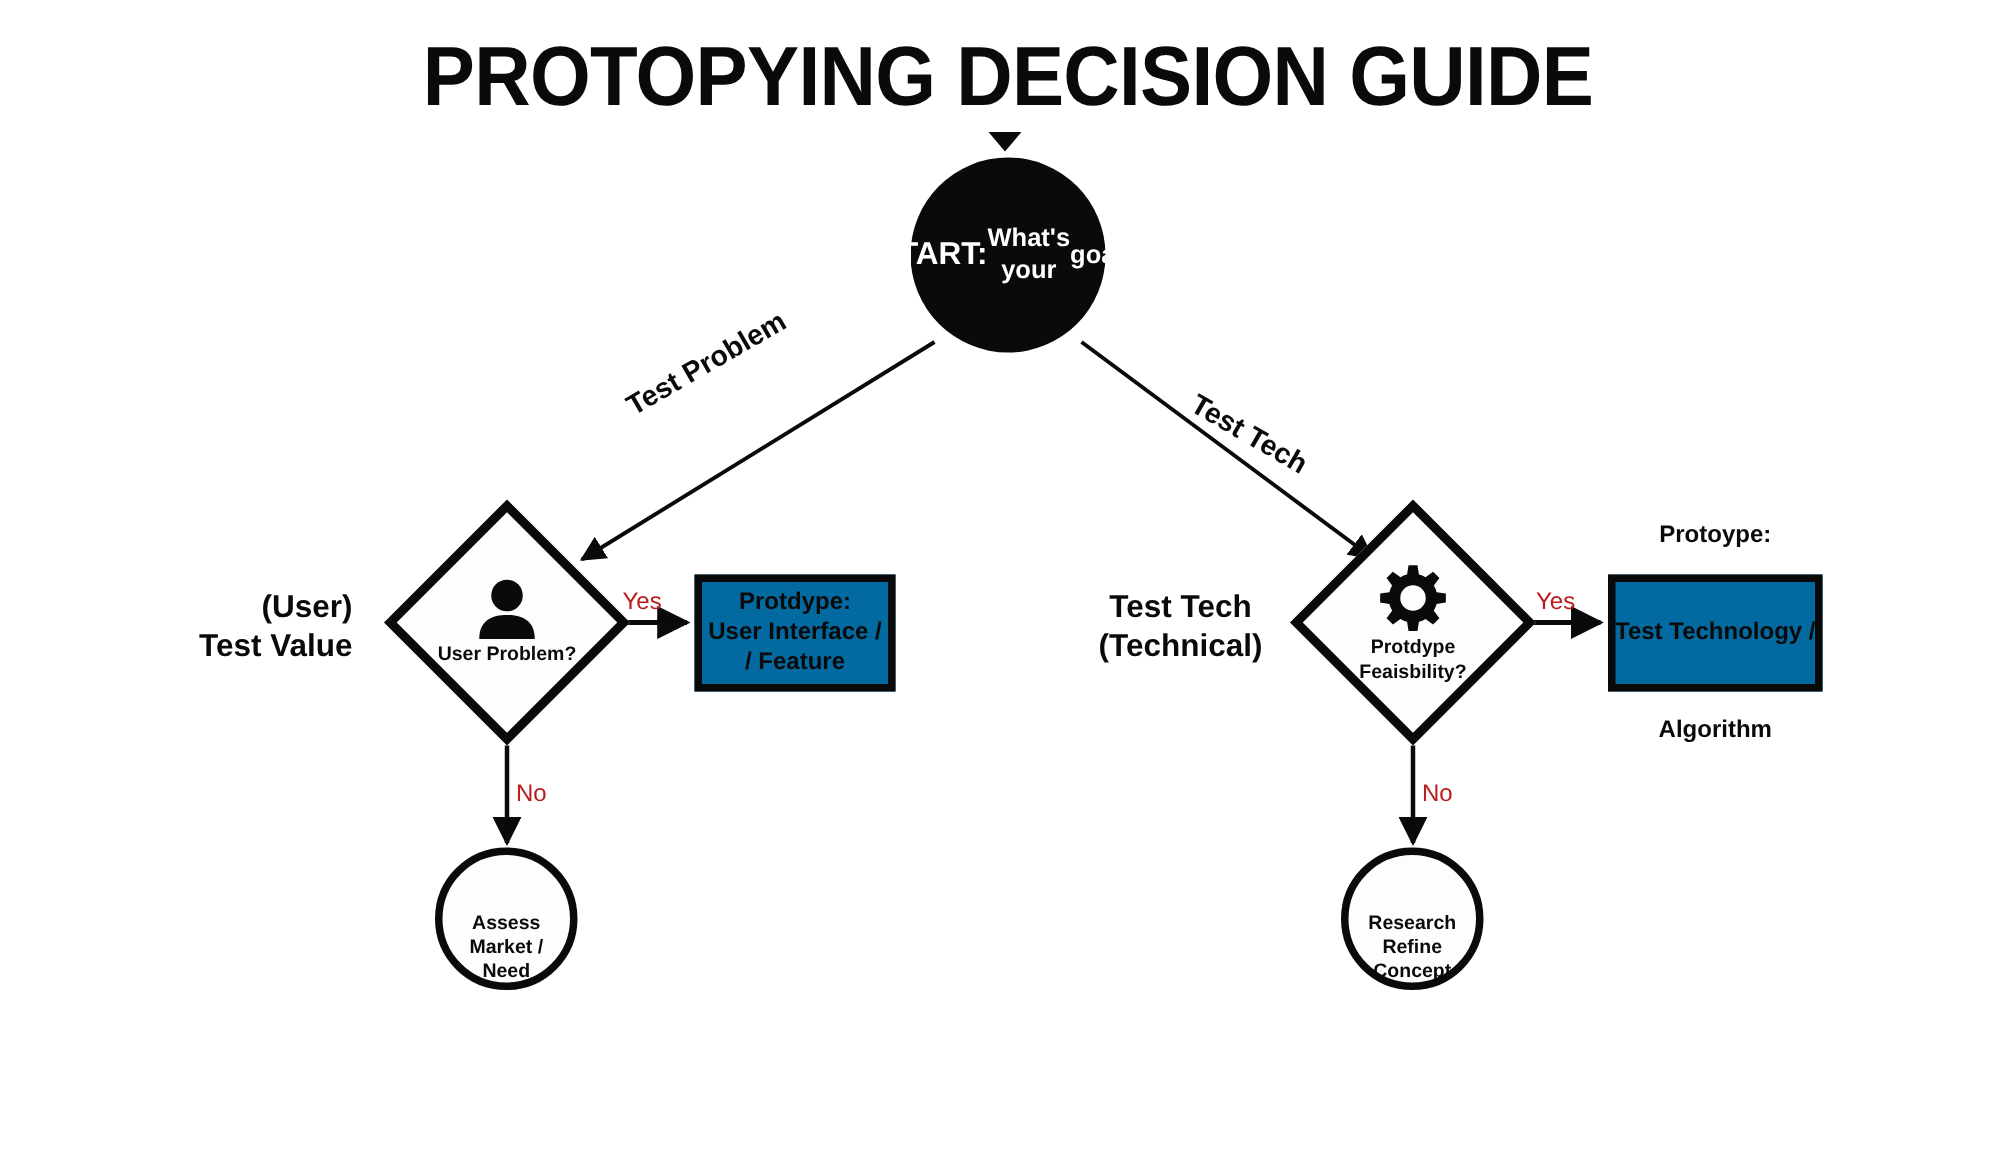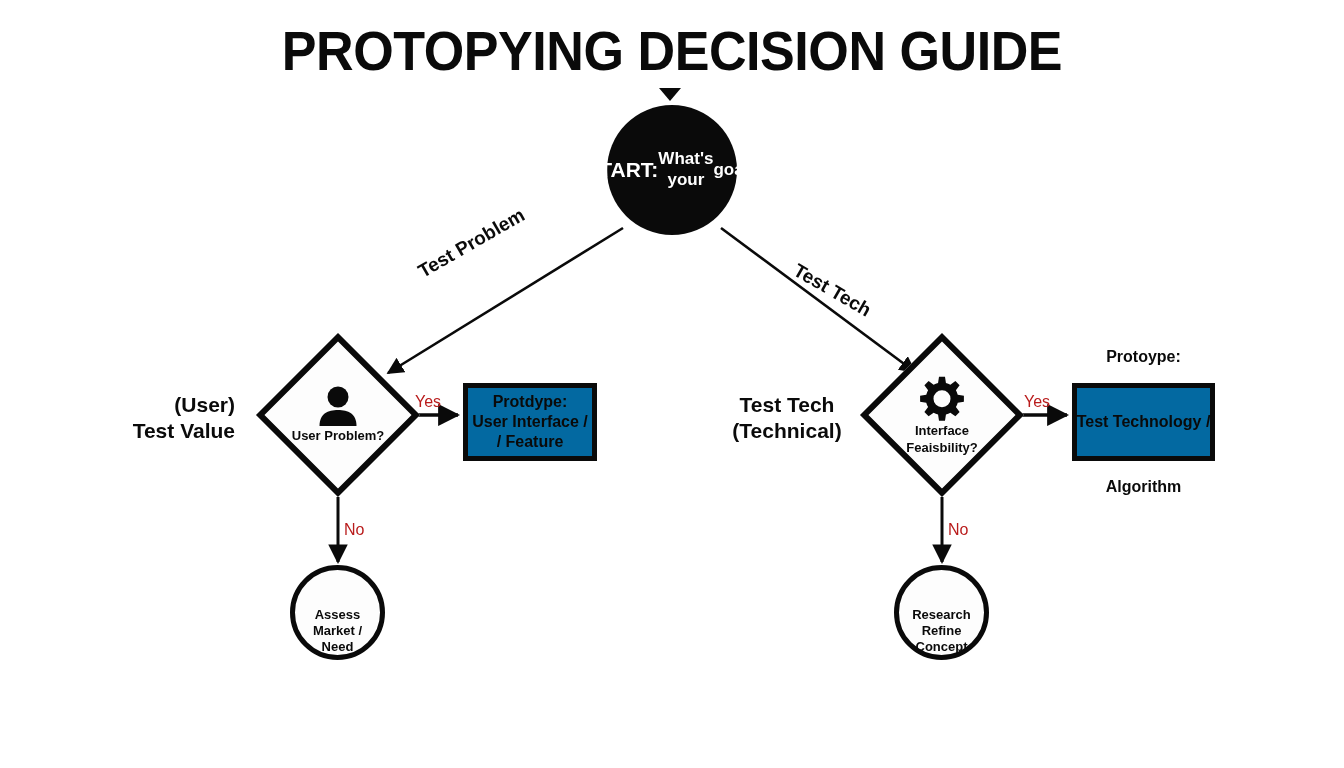--- a/index.html
+++ b/index.html
@@ -241,21 +241,21 @@
           A 34 34 0 0 1 84.2 43 L 97.6 45.1 L 97.6 58.1 L 84.2 60.2
           A 34 34 0 0 1 80.2 69.8 L 88.3 80.7 L 79.1 89.9 L 68.2 81.8
           A 34 34 0 0 1 58.6 85.8 L 56.5 99.2 L 43.5 99.2 L 41.4 85.8
           A 34 34 0 0 1 31.8 81.8 L 20.9 89.9 L 11.7 80.7 L 19.8 69.8
           A 34 34 0 0 1 15.8 60.2 L 2.4 58.1 L 2.4 45.1 L 15.8 43
           A 34 34 0 0 1 19.8 33.4 L 11.7 22.5 L 20.9 13.3 L 31.8 21.4
           A 34 34 0 0 1 41.4 17.4 Z
           M 50 33 A 18.5 18.5 0 1 0 50 70 A 18.5 18.5 0 1 0 50 33 Z
         "></path>
       </svg>
-      <div class="dlabel">Interface</div>
+      <div class="dlabel">Protdype</div>
       <div class="dlabel">Feaisbility?</div>
     </div>
   </div>
 
   <div class="rect-node" id="rect-ui">
     <span class="rline">Protdype:</span>
     <span class="rline">User Interface /</span>
     <span class="rline">/ Feature</span>
   </div>
 

